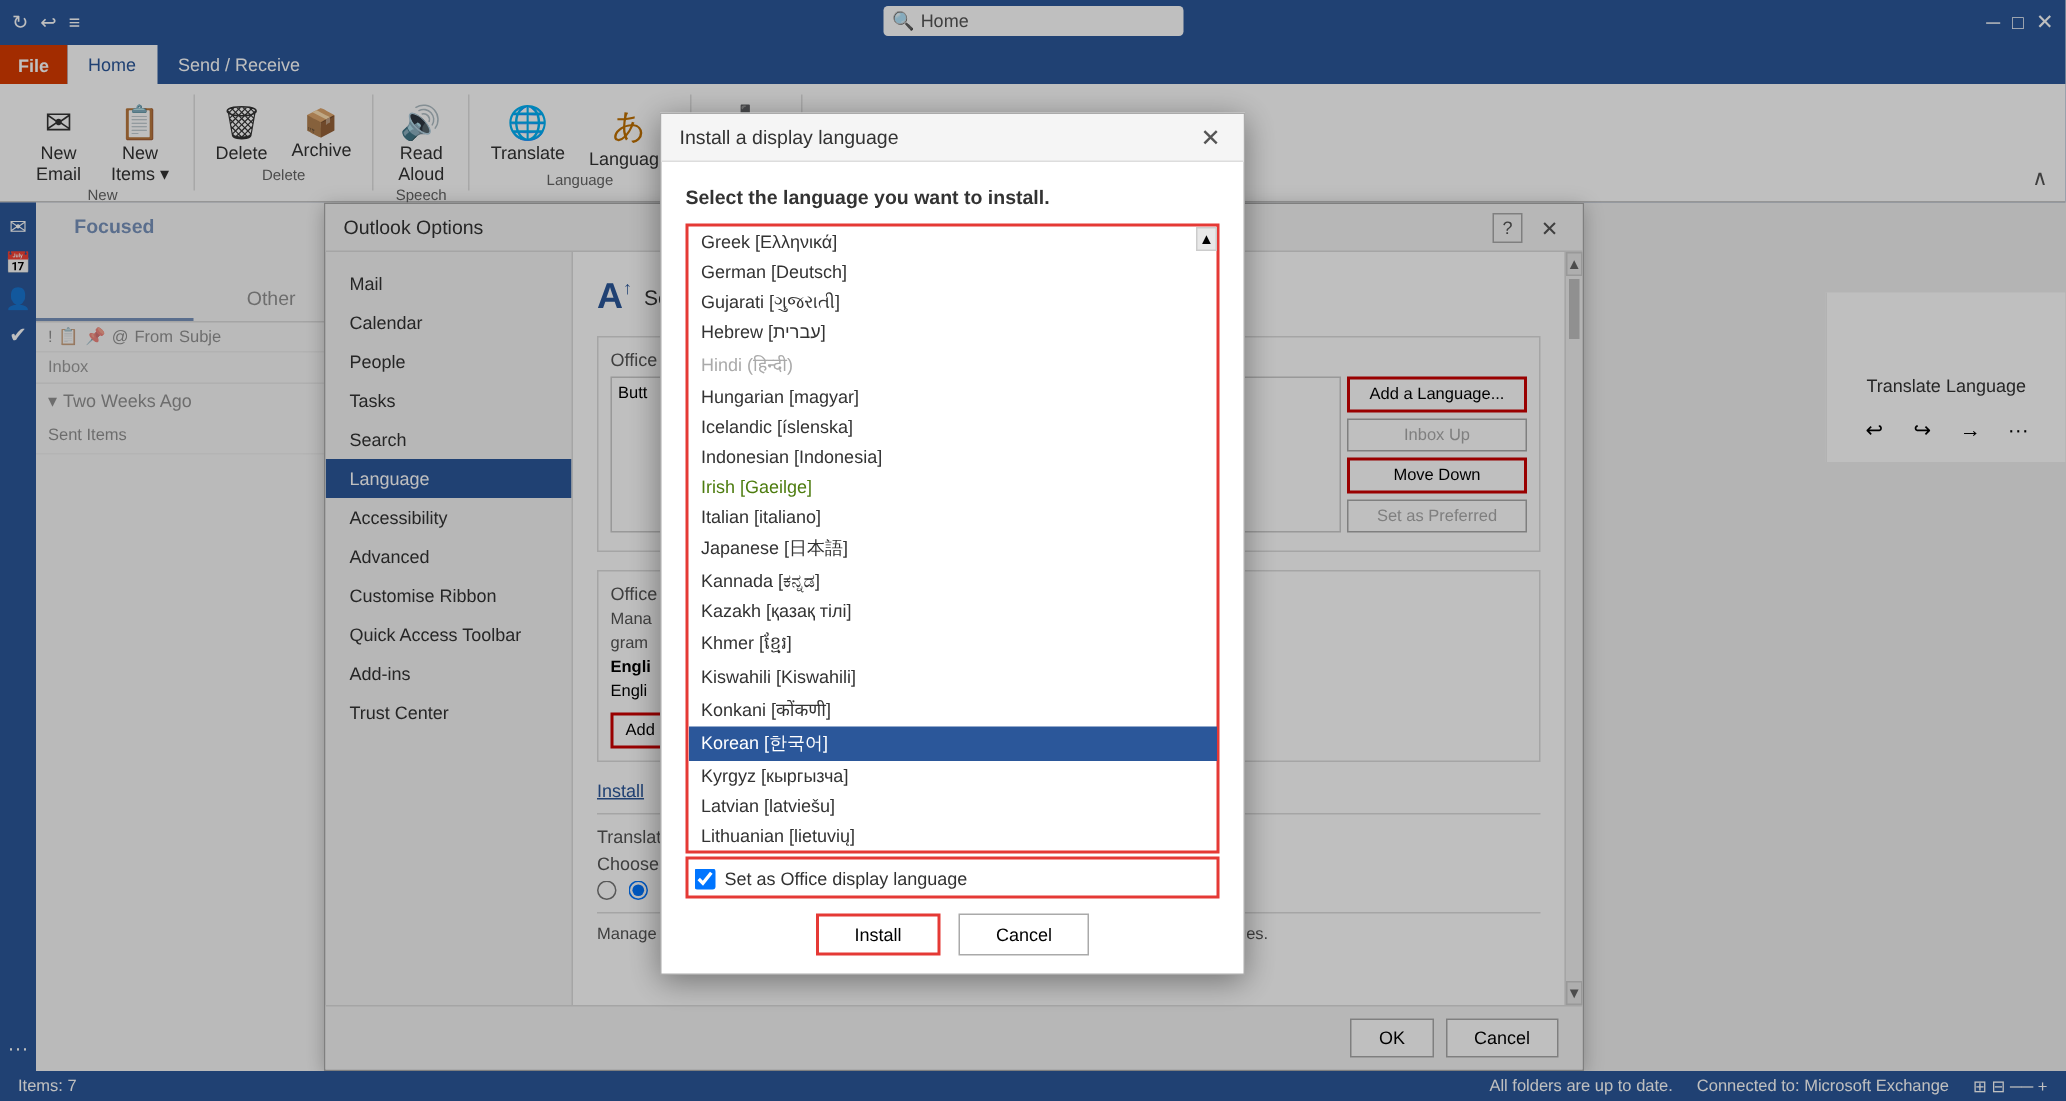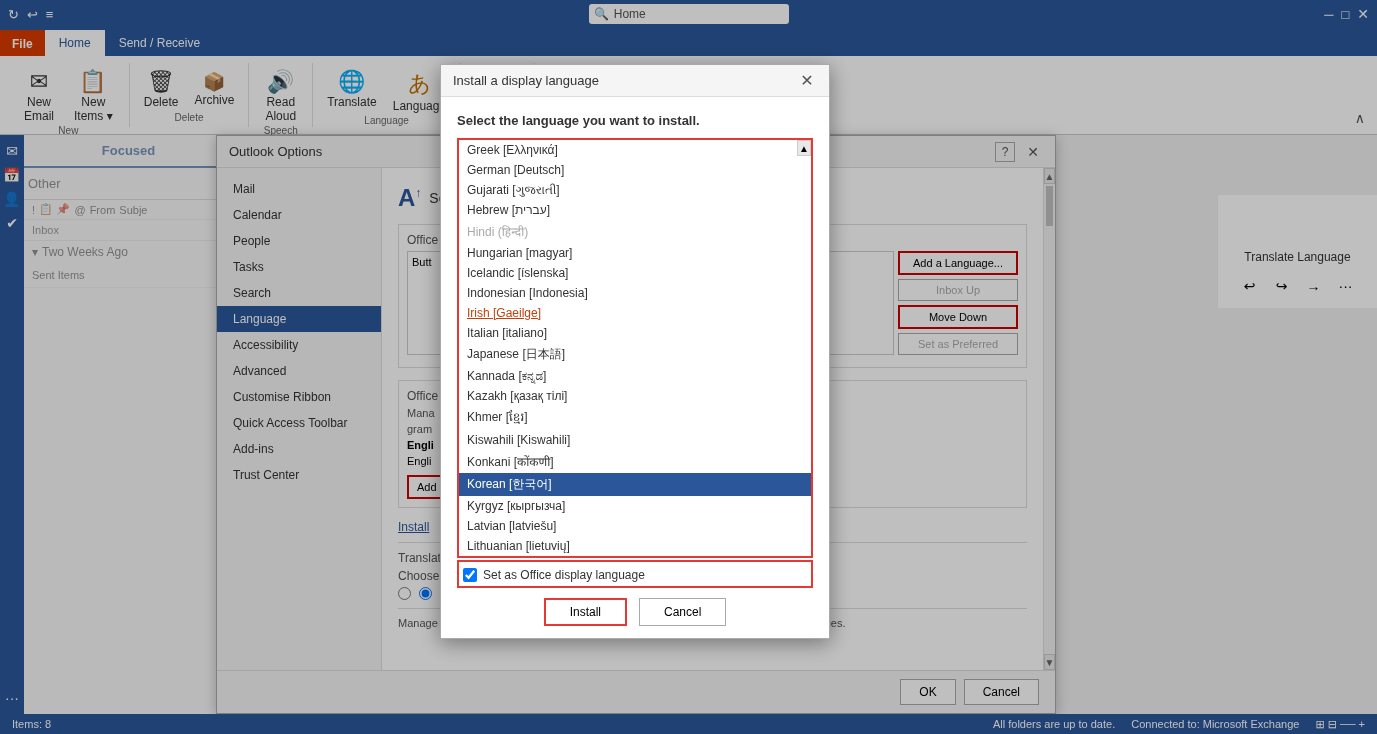--- a/index.html
+++ b/index.html
@@ -108,23 +108,23 @@
   <div style="width:24px; background:#2b579a; display:flex; flex-direction:column; align-items:center; padding-top:8px; gap:8px;">
     <span style="color:white; font-size:14px; cursor:pointer;">✉</span>
     <span style="color:white; font-size:14px; cursor:pointer;">📅</span>
     <span style="color:white; font-size:14px; cursor:pointer;">👤</span>
     <span style="color:white; font-size:14px; cursor:pointer;">✔</span>
     <div style="flex:1;"></div>
     <span style="color:white; font-size:14px; cursor:pointer; margin-bottom:8px;">···</span>
   </div>
 
   <div style="width:210px; background:white; border-right:1px solid #d0d0d0; display:flex; flex-direction:column; opacity:0.6;">
-    <div style="display:flex; border-bottom:1px solid #d0d0d0;flex-direction:column;">
+    <div style="display:flex; border-bottom:1px solid #d0d0d0;">
       <div style="flex:1; text-align:center; padding:8px 4px; font-size:13px; cursor:pointer; color:#2b579a; border-bottom:2px solid #2b579a; font-weight:600;">Focused</div>
-      <div style="flex:1; padding:8px 4px; font-size:13px; cursor:pointer; color:#555;">Other</div>
+      <div style="flex:1; text-align:center; padding:8px 4px; font-size:13px; cursor:pointer; color:#555;margin-top:48px;">Other</div>
     </div>
     <div style="display:flex; align-items:center; padding:3px 8px; gap:4px; border-bottom:1px solid #eee;">
       <span style="font-size:11px; color:#555; cursor:pointer;">!</span>
       <span style="font-size:11px; color:#555; cursor:pointer;">📋</span>
       <span style="font-size:11px; color:#555; cursor:pointer;">📌</span>
       <span style="font-size:11px; color:#555; cursor:pointer;">@</span>
       <span style="font-size:11px; color:#555; cursor:pointer;">From</span>
       <span style="font-size:11px; color:#555; cursor:pointer;">Subje</span>
     </div>
     <div style="padding:4px 8px; font-size:11px; color:#666; border-bottom:1px solid #e8e8e8;">Inbox</div>
@@ -234,42 +234,42 @@
     <div style="display:flex; gap:4px;">
       <button style="width:28px; height:28px; display:flex; align-items:center; justify-content:center; cursor:pointer; border:1px solid transparent; background:none; font-size:14px;">↩</button>
       <button style="width:28px; height:28px; display:flex; align-items:center; justify-content:center; cursor:pointer; border:1px solid transparent; background:none; font-size:14px;">↪</button>
       <button style="width:28px; height:28px; display:flex; align-items:center; justify-content:center; cursor:pointer; border:1px solid transparent; background:none; font-size:14px;">→</button>
       <button style="width:28px; height:28px; display:flex; align-items:center; justify-content:center; cursor:pointer; border:1px solid transparent; background:none; font-size:14px;">···</button>
     </div>
   </div>
 </div>
 
 <div style="position:fixed; left:0; top:0; width:1377px; height:734px; background:rgba(0,0,0,0.25); z-index:100;"></div>
-<div style="position:fixed; left:440px; top:64px; width:390px; background:white; border:1px solid #aaa; box-shadow:0 4px 20px rgba(0,0,0,0.4); z-index:101;">
+<div style="position:fixed; left:440px; top:75px; width:390px; background:white; border:1px solid #aaa; box-shadow:0 4px 20px rgba(0,0,0,0.4); z-index:101;">
 
   <div style="background:#f5f5f5; border-bottom:1px solid #ddd; display:flex; align-items:center; justify-content:space-between; padding:6px 12px; height:32px;">
     <span style="font-size:13px; color:#333;">Install a display language</span>
     <button style="width:20px; height:20px; display:flex; align-items:center; justify-content:center; cursor:pointer; font-size:16px; color:#555; background:none; border:none;">✕</button>
   </div>
 
   <div style="padding:16px 16px 8px 16px;">
     <div style="font-size:13px; font-weight:600; color:#333; margin-bottom:10px;">Select the language you want to install.</div>
 
     <div style="border:2px solid #e53935; height:420px; overflow-y:scroll; position:relative;">
       <div style="position:sticky; top:0; right:0; width:14px; height:16px; float:right; display:flex; align-items:center; justify-content:center; cursor:pointer; font-size:10px; background:#e8e8e8; border:1px solid #ccc; z-index:1;">▲</div>
 
       <div style="padding:3px 8px; font-size:12px; cursor:pointer; color:#333;">Greek [Ελληνικά]</div>
       <div style="padding:3px 8px; font-size:12px; cursor:pointer; color:#333;">German [Deutsch]</div>
       <div style="padding:3px 8px; font-size:12px; cursor:pointer; color:#333;">Gujarati [ગુજરાતી]</div>
       <div style="padding:3px 8px; font-size:12px; cursor:pointer; color:#333;">Hebrew [עברית]</div>
       <div style="padding:3px 8px; font-size:12px; cursor:pointer; color:#aaa;">Hindi (हिन्दी)</div>
       <div style="padding:3px 8px; font-size:12px; cursor:pointer; color:#333;">Hungarian [magyar]</div>
       <div style="padding:3px 8px; font-size:12px; cursor:pointer; color:#333;">Icelandic [íslenska]</div>
       <div style="padding:3px 8px; font-size:12px; cursor:pointer; color:#333;">Indonesian [Indonesia]</div>
-      <div style="padding:3px 8px; font-size:12px; cursor:pointer; color:#c2410c;text-decoration:underline;">Irish [Gaeilge]</div>
+      <div style="padding:3px 8px; font-size:12px; cursor:pointer; color:#4d7c0f;">Irish [Gaeilge]</div>
       <div style="padding:3px 8px; font-size:12px; cursor:pointer; color:#333;">Italian [italiano]</div>
       <div style="padding:3px 8px; font-size:12px; cursor:pointer; color:#333;">Japanese [日本語]</div>
       <div style="padding:3px 8px; font-size:12px; cursor:pointer; color:#333;">Kannada [ಕನ್ನಡ]</div>
       <div style="padding:3px 8px; font-size:12px; cursor:pointer; color:#333;">Kazakh [қазақ тілі]</div>
       <div style="padding:3px 8px; font-size:12px; cursor:pointer; color:#333;">Khmer [ខ្មែរ]</div>
       <div style="padding:3px 8px; font-size:12px; cursor:pointer; color:#333;">Kiswahili [Kiswahili]</div>
       <div style="padding:3px 8px; font-size:12px; cursor:pointer; color:#333;">Konkani [कोंकणी]</div>
       <div style="padding:3px 8px; font-size:12px; cursor:pointer; background:#2b579a; color:white;">Korean [한국어]</div>
       <div style="padding:3px 8px; font-size:12px; cursor:pointer; color:#333;">Kyrgyz [кыргызча]</div>
       <div style="padding:3px 8px; font-size:12px; cursor:pointer; color:#333;">Latvian [latviešu]</div>
@@ -284,19 +284,19 @@
     </div>
 
     <div style="display:flex; justify-content:center; gap:12px; padding:10px 0 4px 0;">
       <button style="padding:5px 24px; font-size:12px; cursor:pointer; border:2px solid #e53935; background:white;">Install</button>
       <button style="padding:5px 24px; font-size:12px; cursor:pointer; border:1px solid #aaa; background:white;">Cancel</button>
     </div>
   </div>
 </div>
 
 <div style="position:fixed; bottom:0; left:0; width:1377px; height:20px; background:#2b579a; display:flex; align-items:center; justify-content:space-between; padding:0 12px; z-index:50;">
-  <span style="color:white; font-size:11px;">Items: 8</span>
+  <span style="color:white; font-size:11px;">Items: 7</span>
   <div style="display:flex; gap:16px; align-items:center;">
     <span style="color:white; font-size:11px;">All folders are up to date.</span>
     <span style="color:white; font-size:11px;">Connected to: Microsoft Exchange</span>
     <span style="color:white; font-size:11px; cursor:pointer;">⊞ ⊟ ── +</span>
   </div>
 </div>
 
 </body></html>

